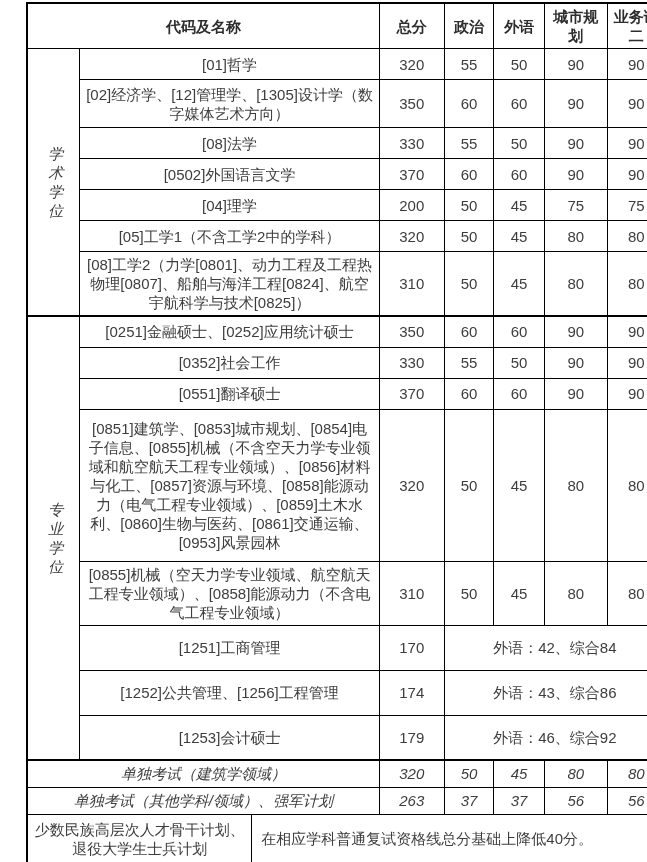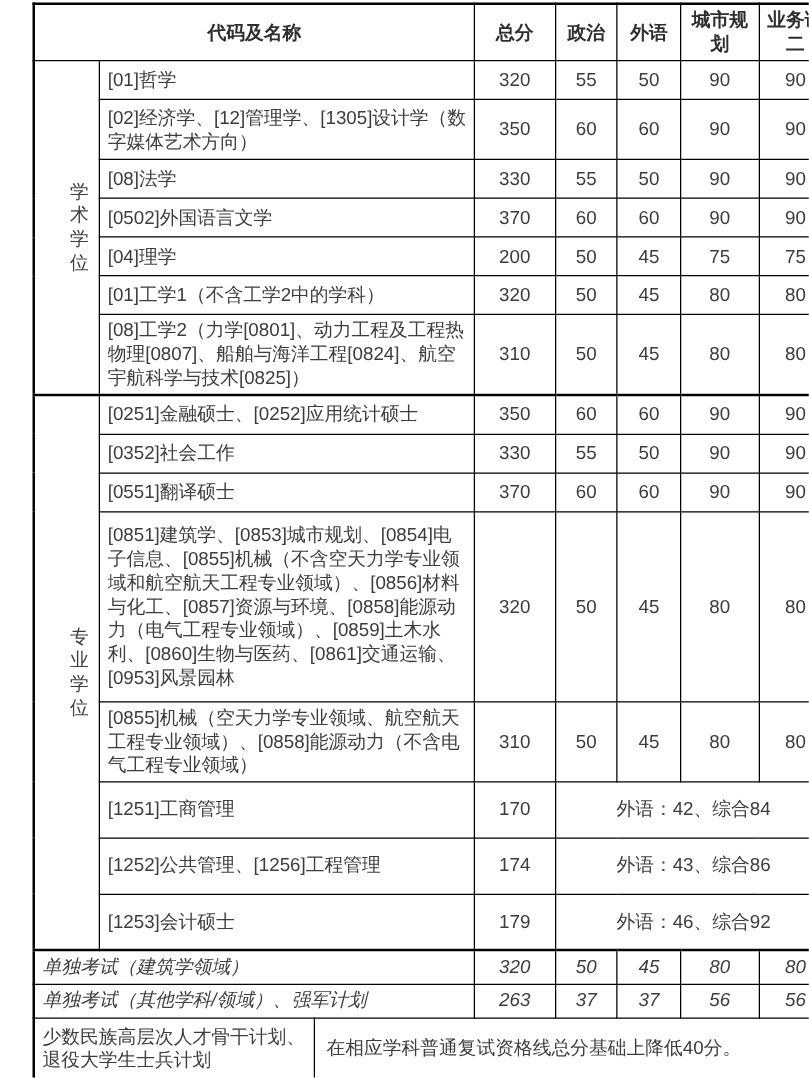--- a/index.html
+++ b/index.html
@@ -24,28 +24,29 @@
     overflow: hidden;
     word-break: break-all;
   }
   .score-table td.hdr {
     font-weight: bold;
     color: #2e2e2e;
     text-align: center;
     padding: 3px 5px;
   }
   .score-table td.cat {
-    text-align: left;
-    padding: 3px 28px;
+    text-align: right;
+    padding: 3px 16px;
+    font-style: italic;
   }
   .score-table td.num, .score-table td.note {
     text-align: center;
     padding: 3px 2px;
   }
-  .score-table td.name { text-align: left; }
+  .score-table td.name { text-align: center; }
   .score-table td.footnote { text-align: left; padding-left: 9px; }
   tr.h-header { height: 38px; }
   tr.h1 { height: 31px; }
   tr.h2 { height: 48px; }
   tr.h3 { height: 64px; }
   tr.h8 { height: 152px; }
   tr.hm { height: 45px; }
   tr.hs { height: 27px; font-style: italic; }
   tr.hf { height: 50px; }
   tr.sec-top td { border-top-width: 2px; }
@@ -111,21 +112,21 @@
     </tr>
     <tr class="h1">
       <td class="name" colspan="2">[04]理学</td>
       <td class="num">200</td>
       <td class="num">50</td>
       <td class="num">45</td>
       <td class="num">75</td>
       <td class="num">75</td>
     </tr>
     <tr class="h1">
-      <td class="name" colspan="2">[01]工学1（不含工学2中的学科）</td>
+      <td class="name" colspan="2">[05]工学1（不含工学2中的学科）</td>
       <td class="num">320</td>
       <td class="num">50</td>
       <td class="num">45</td>
       <td class="num">80</td>
       <td class="num">80</td>
     </tr>
     <tr class="h3">
       <td class="name" colspan="2">[08]工学2（力学[0801]、动力工程及工程热物理[0807]、船舶与海洋工程[0824]、航空宇航科学与技术[0825]）</td>
       <td class="num">310</td>
       <td class="num">50</td>

